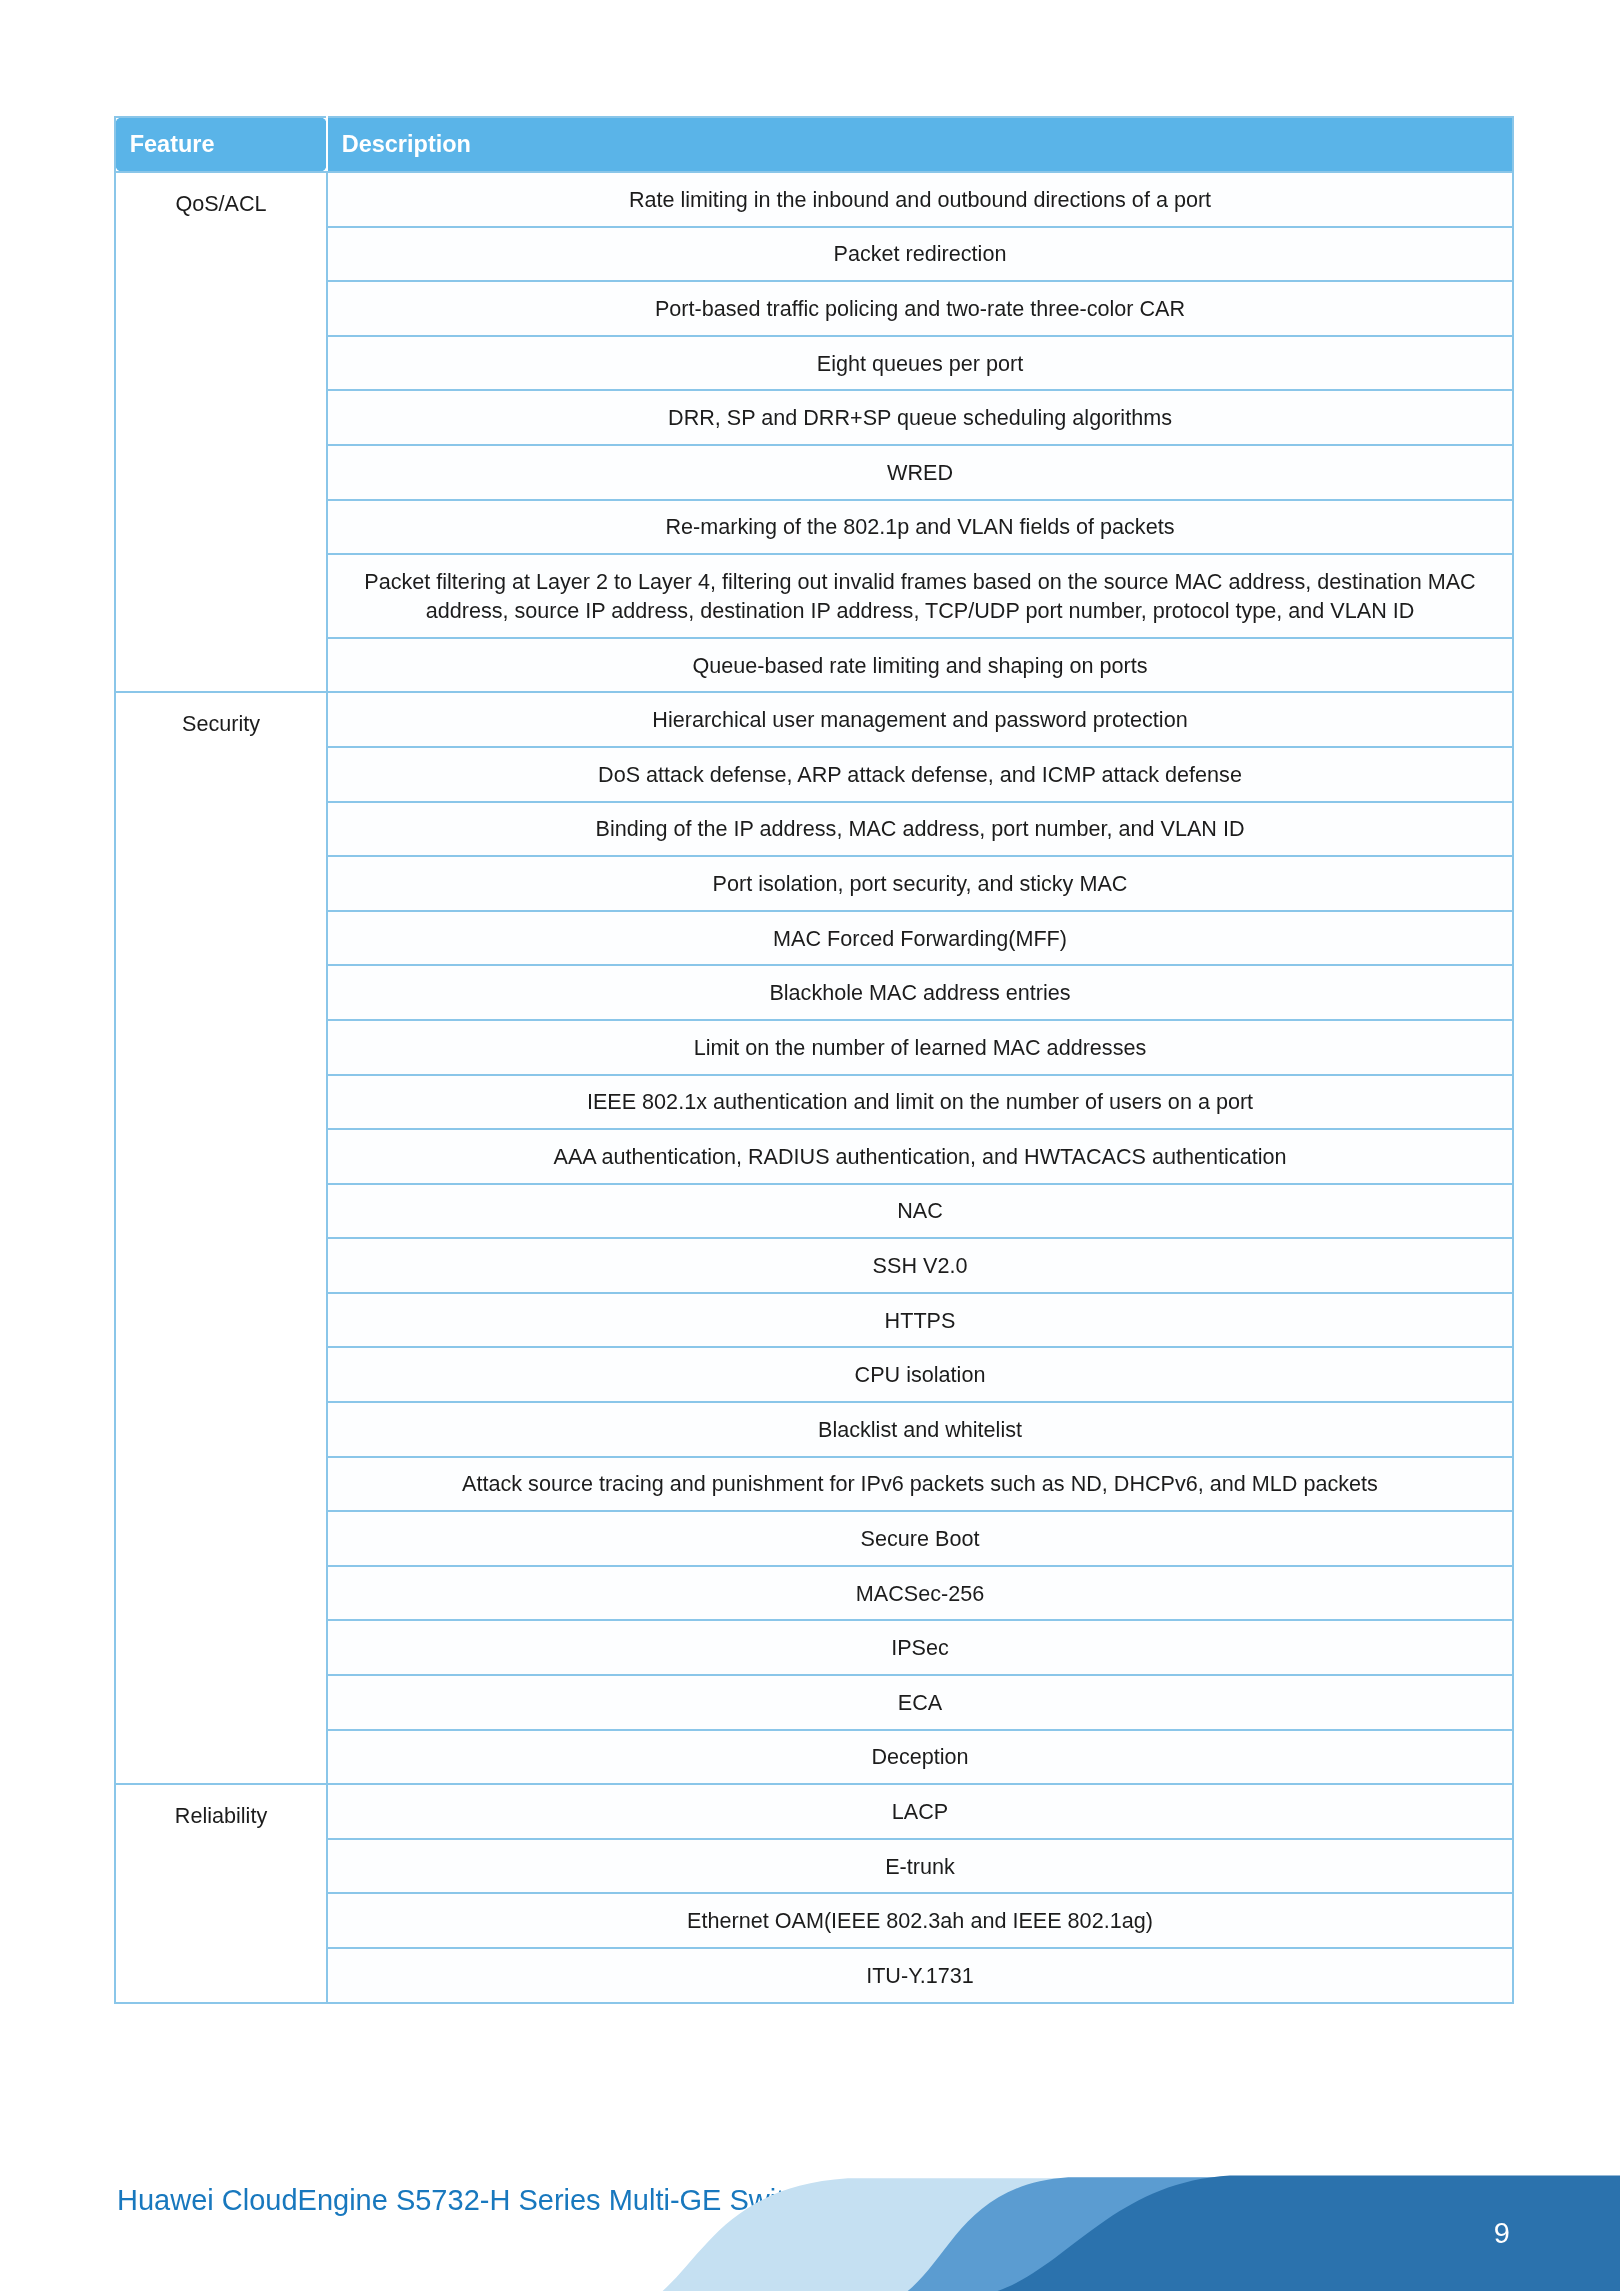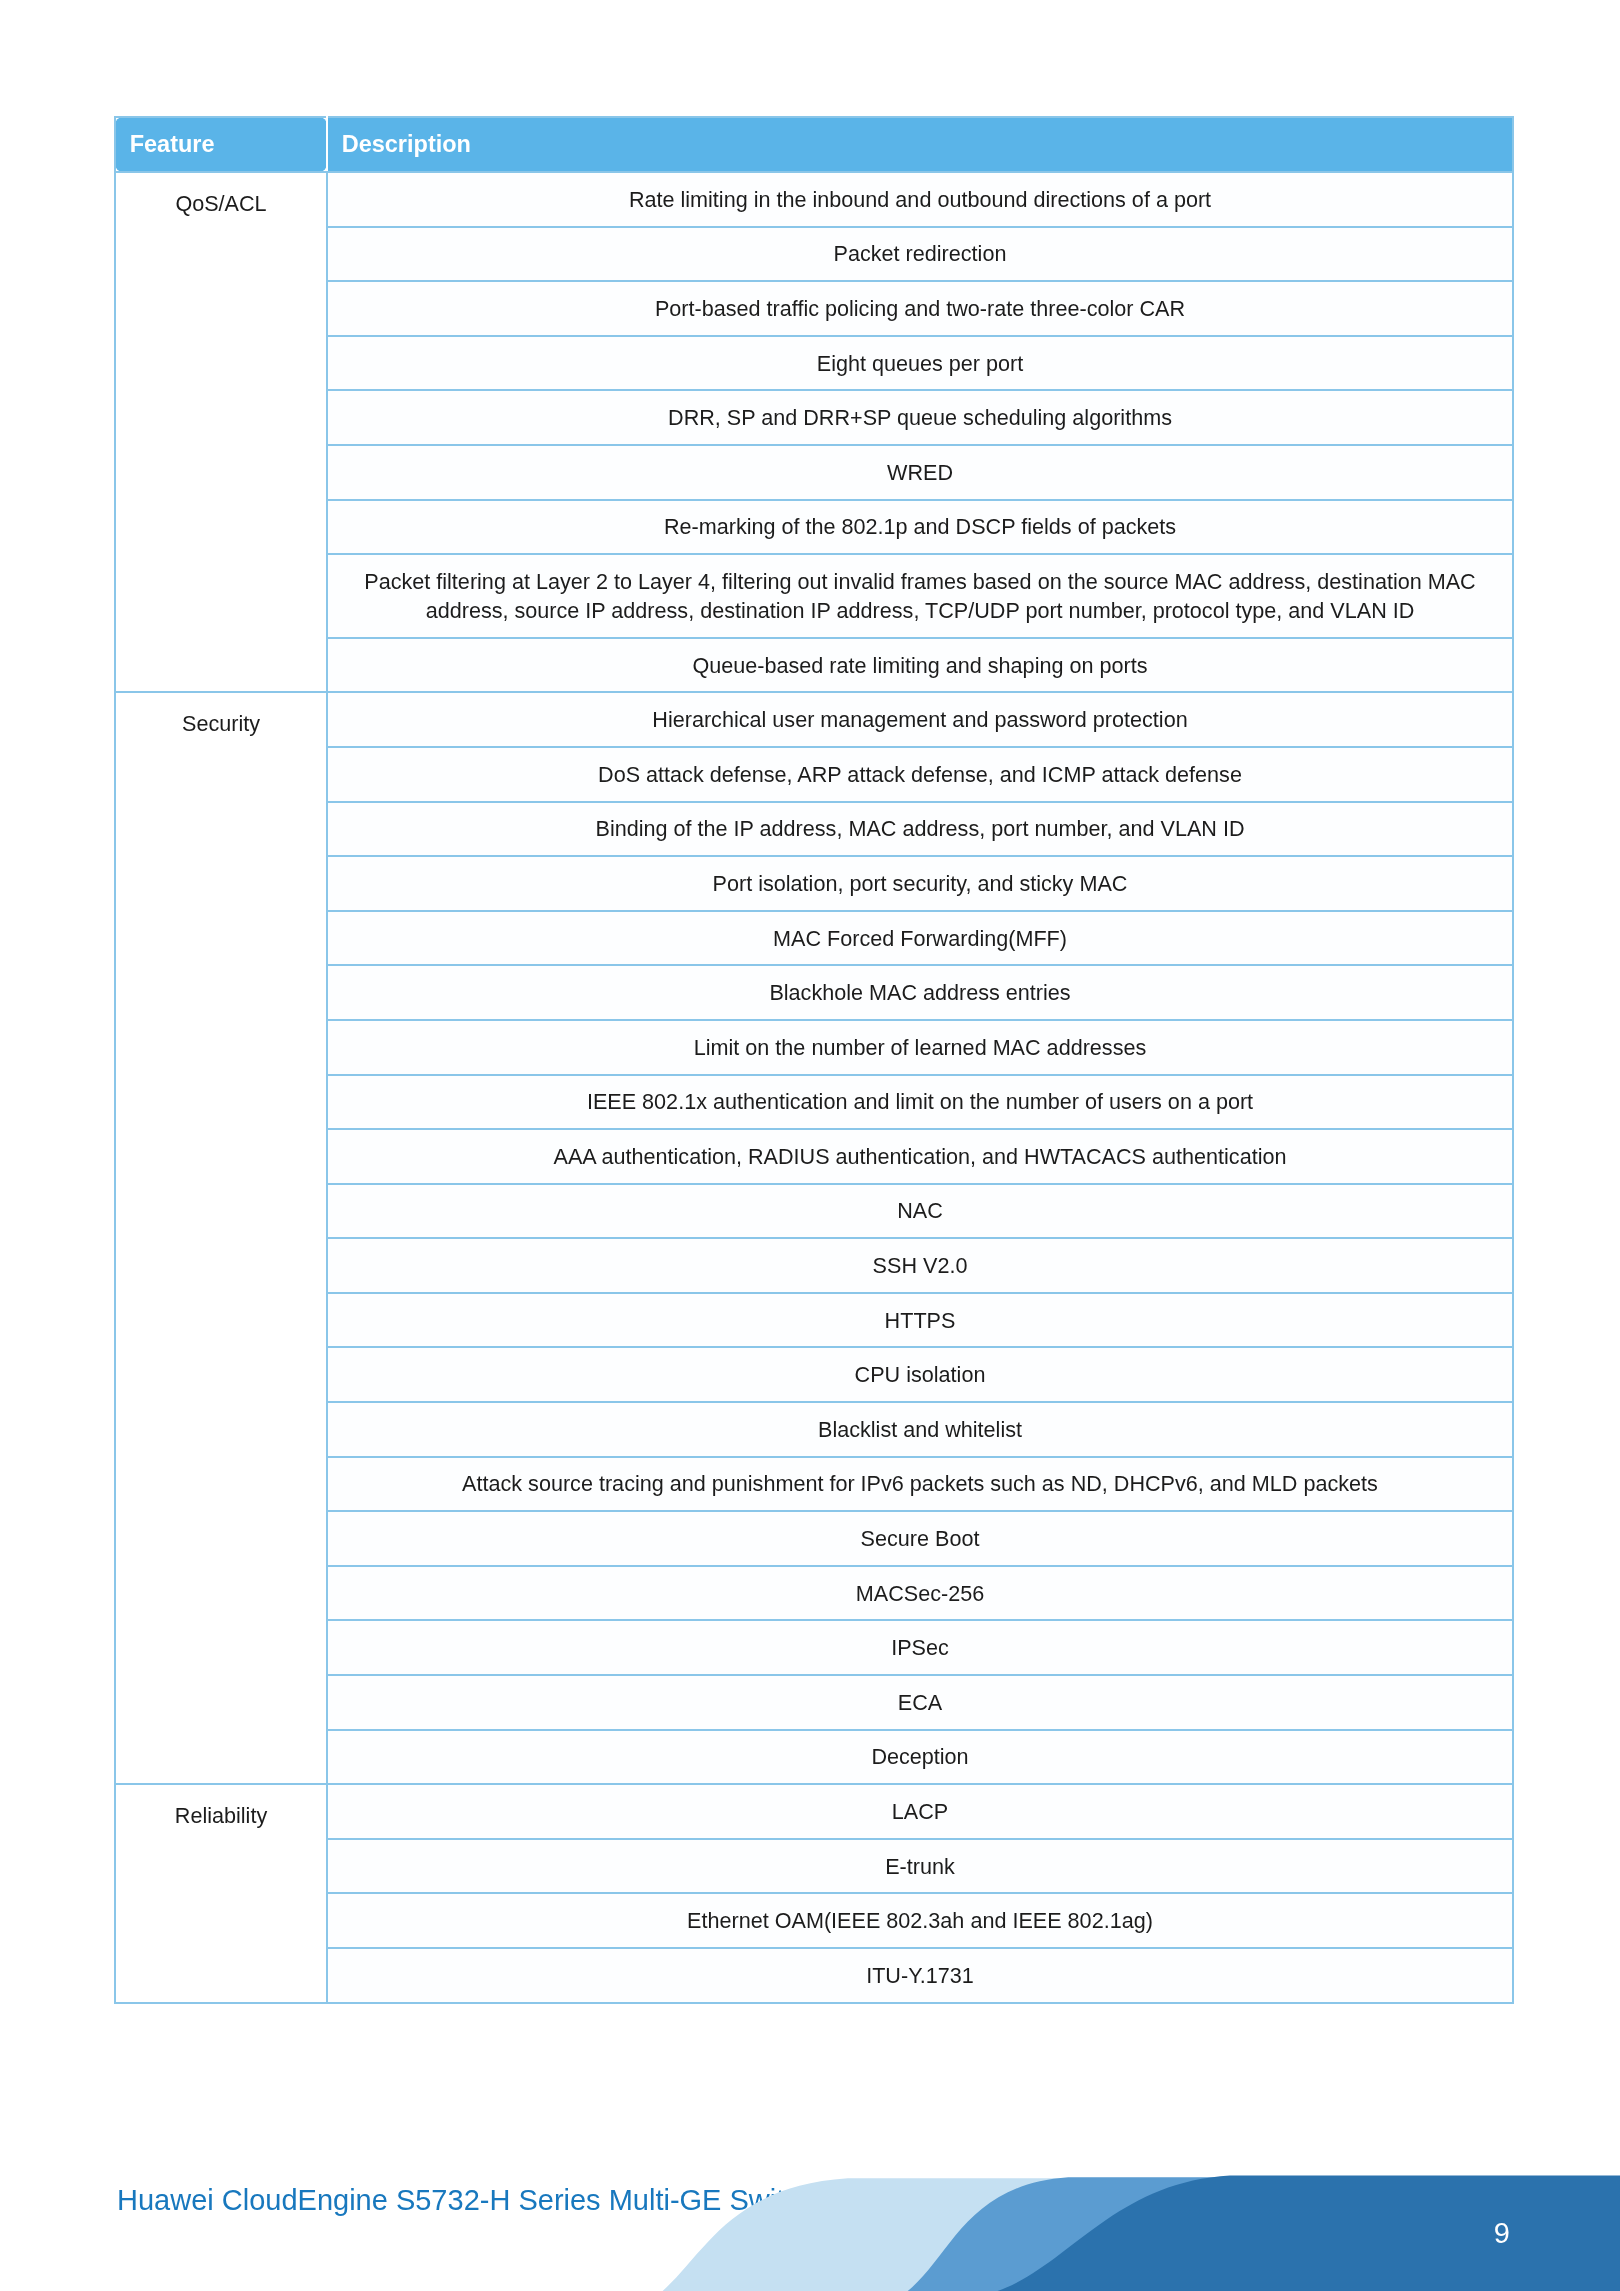--- a/index.html
+++ b/index.html
@@ -122,21 +122,21 @@
       <tr>
           <td class="desc-cell">Eight queues per port</td>
         </tr>
       <tr>
           <td class="desc-cell">DRR, SP and DRR+SP queue scheduling algorithms</td>
         </tr>
       <tr>
           <td class="desc-cell">WRED</td>
         </tr>
       <tr>
-          <td class="desc-cell">Re-marking of the 802.1p and DSCP fields of packets</td>
+          <td class="desc-cell">Re-marking of the 802.1p and VLAN fields of packets</td>
         </tr>
       <tr>
           <td class="desc-cell">Packet filtering at Layer 2 to Layer 4, filtering out invalid frames based on the source MAC address, destination MAC address, source IP address, destination IP address, TCP/UDP port number, protocol type, and VLAN ID</td>
         </tr>
       <tr>
           <td class="desc-cell">Queue-based rate limiting and shaping on ports</td>
         </tr>
 
       <tr>
         <td class="feature-cell" rowspan="20">Security</td>

